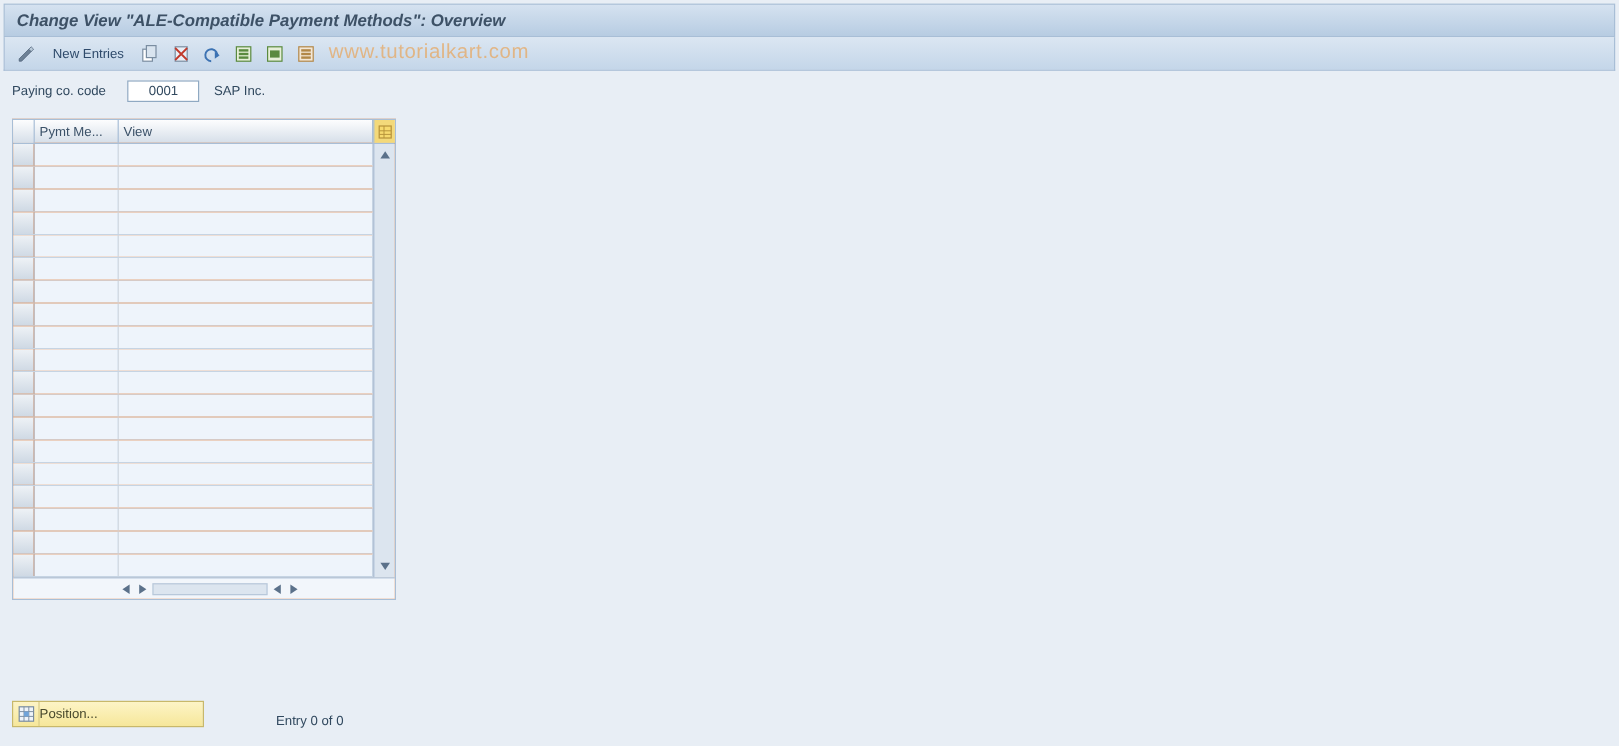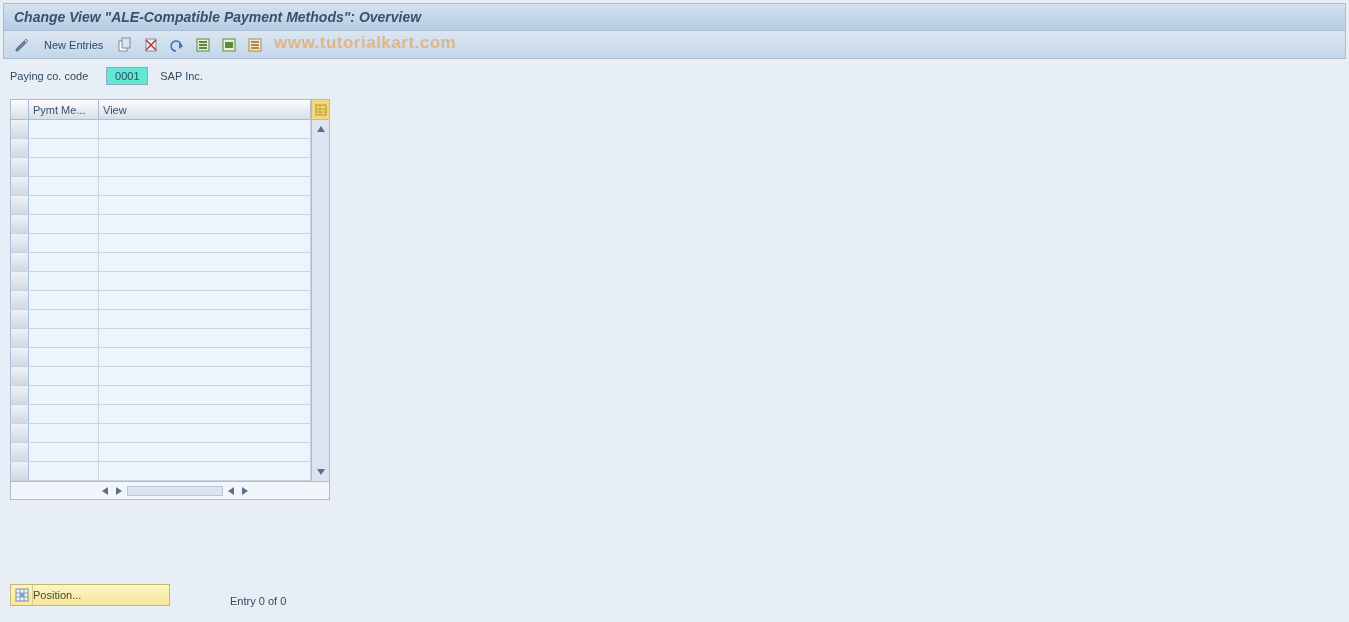--- a/index.html
+++ b/index.html
@@ -50,43 +50,43 @@
       padding: 0 6px;
       font-size: 11px;
       color: #2e4a6b;
     }
     .icon-svg { display: block; }
     .watermark {
       position: absolute;
       left: 270px;
       top: 2px;
       font-size: 17px;
-      font-weight: bold;
+      font-weight: normal;
       color: #e8a55b;
       opacity: 0.7;
       letter-spacing: 0.5px;
       font-style: normal;
       pointer-events: none;
     }
     .content-area {
       margin: 8px 10px;
     }
     .header-row {
       display: flex;
       align-items: center;
       gap: 2px;
       margin-bottom: 14px;
       font-size: 11px;
       color: #31495f;
     }
     .header-row .code-box {
-      width: 42px;
+      width: 60px;
       height: 18px;
       border: 1px solid #8fa9c2;
-      background: #5eead4;
+      background: #ffffff;
       display: inline-flex;
       align-items: center;
       justify-content: center;
       font-size: 11px;
       color: #31495f;
       margin-left: 16px;
     }
     .grid-wrapper {
       width: 320px;
       border: 1px solid #a8bed6;

